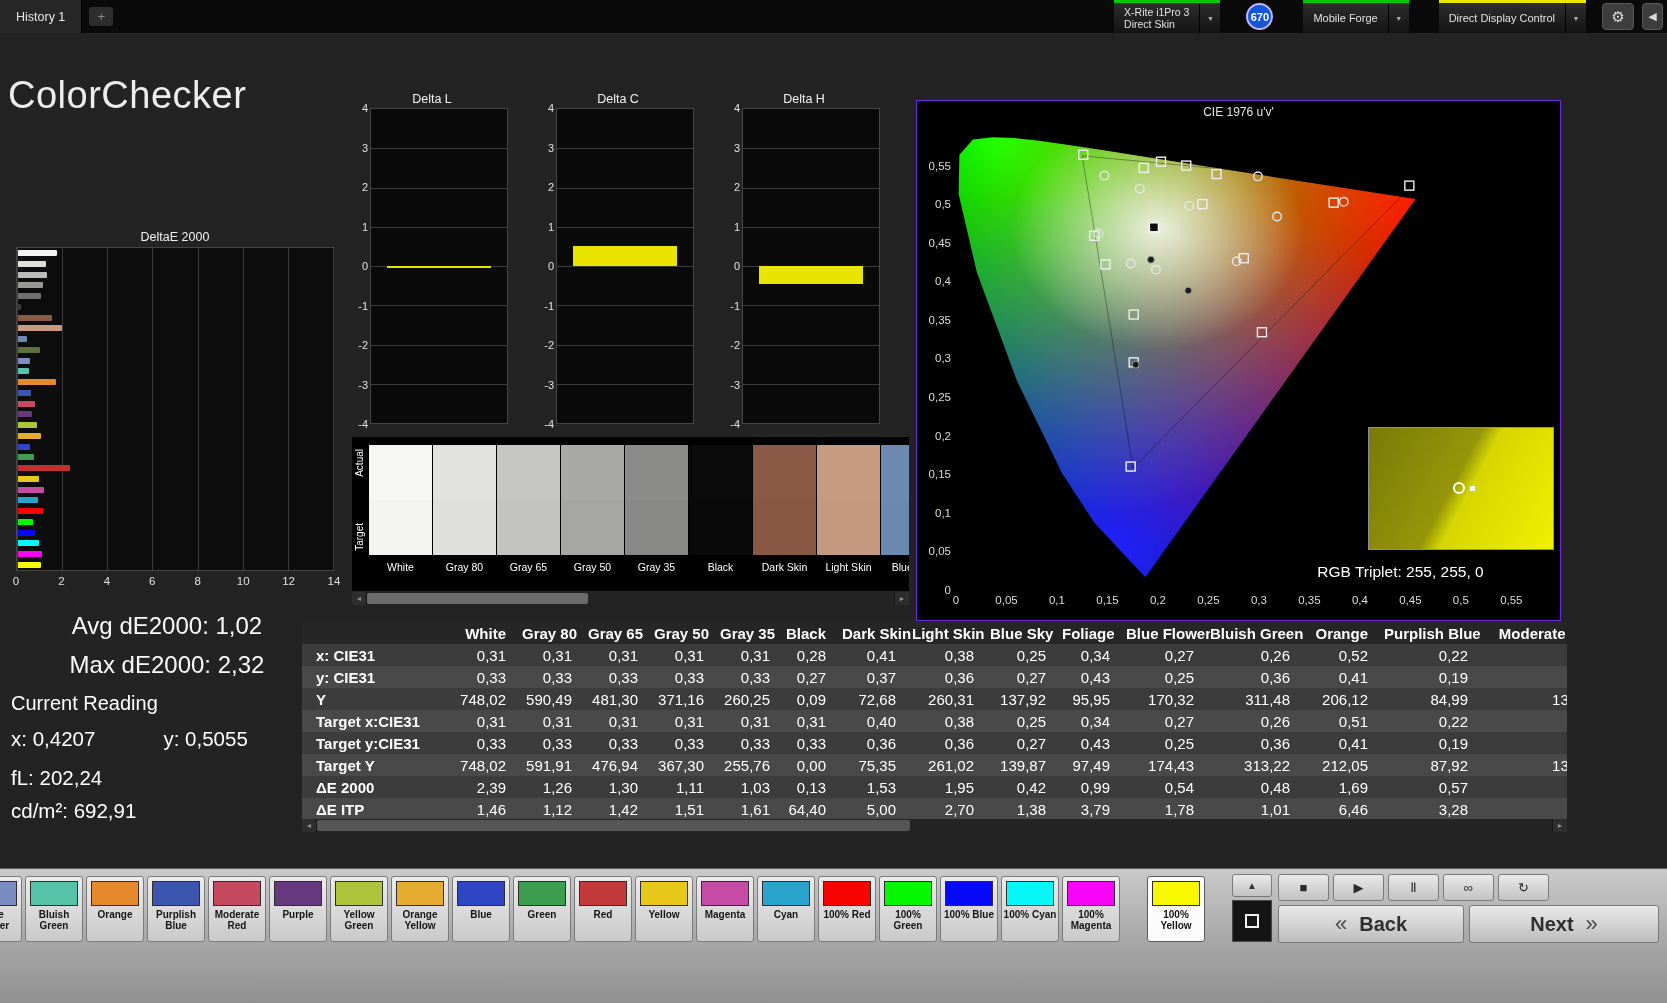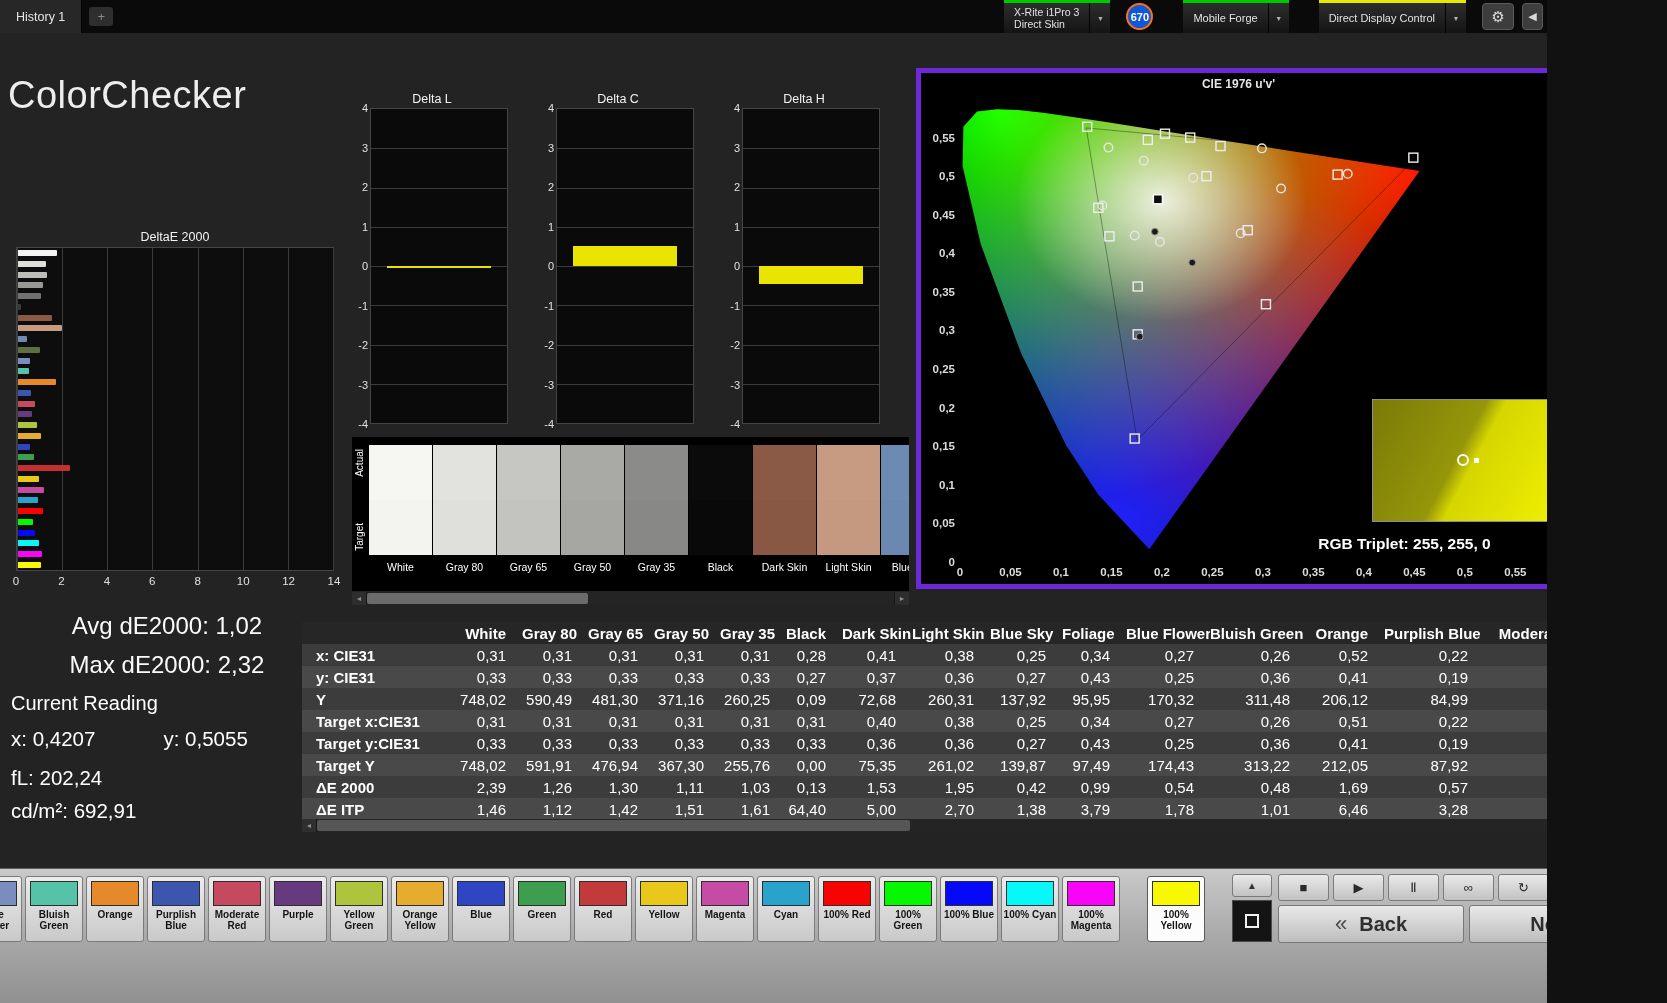--- a/index.html
+++ b/index.html
@@ -1,29 +1,29 @@
 <!DOCTYPE html>
 <html><head>
 <meta charset="utf-8">
 <style>
   * { box-sizing: border-box; margin: 0; padding: 0; }
   body { background:#111; font-family:"Liberation Sans", sans-serif; }
-  #app { position:relative; width:1547px; height:1003px; background:#232323; overflow:hidden; }
+  #app { position:relative; width:1667px; height:1003px; background:#232323; overflow:hidden; }
 
   
   .topbar { position:absolute; left:0; top:0; right:0; height:33px; background:#0a0a0a; display:flex; align-items:center; }
   .tab { height:33px; display:flex; align-items:center; padding:0 16px; background:#272727; color:#e6e6e6; font-size:12.5px; border-right:1px solid #000; }
   .addtab { width:24px; height:19px; margin-left:7px; background:#2e2e2e; border-radius:3px; color:#8a8a8a; font-size:13px; line-height:19px; text-align:center; }
   .tb-spacer { flex:1; }
   .devpanel { position:relative; height:33px; display:flex; margin-left:30px; }
   .devbar { position:absolute; top:0; left:0; right:0; height:3px; }
   .devbody { background:linear-gradient(#303030,#141414); color:#e2e2e2; display:flex; flex-direction:column; justify-content:center; padding:3px 10px 0 10px; font-size:10.5px; line-height:12px; white-space:nowrap; min-width:84px; }
   .devbody.single { font-size:11px; }
   .devdrop { width:21px; background:linear-gradient(#303030,#141414); border-left:1px solid #020202; color:#b0b0b0; font-size:7px; display:flex; align-items:center; justify-content:center; padding-top:3px; }
-  .badge { width:27px; height:27px; margin-left:16px; border-radius:50%; background:#1257d8; border:2px solid #f97316; color:#fff; font-size:11px; font-weight:bold; display:flex; align-items:center; justify-content:center; }
+  .badge { width:27px; height:27px; margin-left:26px; border-radius:50%; background:#1257d8; border:2px solid #c4b5fd; color:#fff; font-size:11px; font-weight:bold; display:flex; align-items:center; justify-content:center; }
   .iconbtn { width:32px; height:27px; margin-left:16px; background:#3d3d3d; border:1px solid #5a5a5a; border-radius:4px; color:#d8d8d8; font-size:15px; display:flex; align-items:center; justify-content:center; }
   .iconbtn.narrow { width:21px; margin-left:8px; margin-right:4px; font-size:11px; }
 
   
   .page-title { position:absolute; left:8px; top:74px; font-size:38px; color:#ededed; letter-spacing:.5px; }
   .dechart { position:absolute; left:16px; top:230px; width:318px; }
   .chart-title { color:#f2f2f2; font-size:12.5px; text-align:center; margin-bottom:3px; }
   .de-plot { position:relative; height:324px; background:#0d0d0d; border:1px solid #454545; }
   .vline { position:absolute; top:0; bottom:0; width:1px; background:#3a3a3a; }
   .de-bars { position:absolute; left:1px; right:1px; top:2px; bottom:2px; display:flex; flex-direction:column; justify-content:space-between; }
@@ -63,21 +63,21 @@
 
   
   .hscroll { position:absolute; height:13px; background:#161616; display:flex; align-items:stretch; }
   .hs-arrow { width:14px; background:#2e2e2e; color:#8f8f8f; font-size:7px; display:flex; align-items:center; justify-content:center; }
   .hs-track { flex:1; position:relative; background:#242424; margin:0 1px; }
   .hs-thumb { position:absolute; top:1px; bottom:1px; background:#6b6b6b; border-radius:2px; }
   .stripscroll { left:352px; top:592px; width:557px; }
   .tablescroll { left:302px; top:819px; width:1265px; }
 
   
-  .cie-panel { position:absolute; left:916px; top:68px; width:645px; height:521px; background:#000; border:5px solid #6d28d9;font-weight:bold; }
+  .cie-panel { position:absolute; left:916px; top:100px; width:645px; height:521px; background:#000; border:1px solid #6d28d9; }
   .cie-title { position:absolute; top:4px; left:0; right:0; text-align:center; color:#e4e4e4; font-size:12px; }
   #cie-svg { position:absolute; left:39px; top:26px; width:560px; height:463px; }
   .cie-ylab { position:absolute; left:0; width:34px; text-align:right; color:#dcdcdc; font-size:11.5px; }
   .cie-xlab { position:absolute; top:493px; transform:translateX(-50%); color:#dcdcdc; font-size:11.5px; }
   .cie-inset { position:absolute; left:451px; top:326px; width:186px; height:123px; border:1px solid #8f8f8f;
                background:linear-gradient(118deg,#7a7a08 0%,#96960a 46%,#d6d600 54%,#f0f000 100%); }
   .inset-ring { position:absolute; left:84px; top:54px; width:12px; height:12px; border:2px solid #fff; border-radius:50%; }
   .inset-square { position:absolute; left:101px; top:58px; width:5px; height:5px; background:#fff; }
   .cie-rgb { position:absolute; left:330px; top:462px; width:307px; text-align:center; color:#fff; font-size:15.5px; }
 

